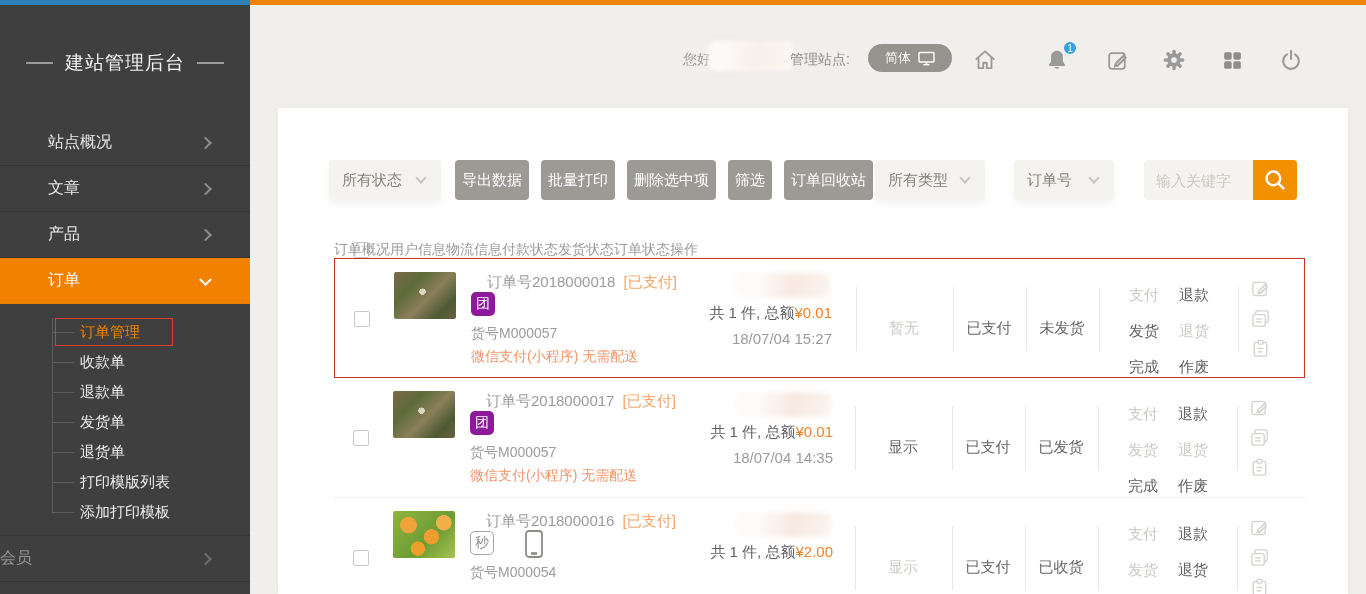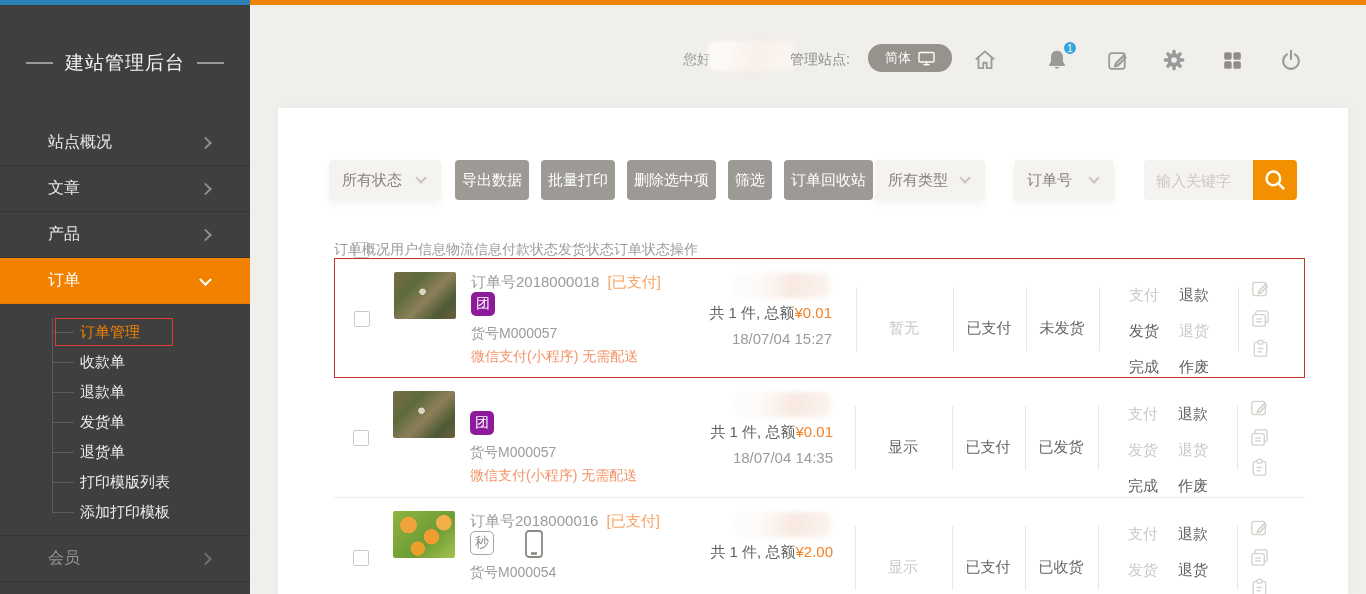--- a/index.html
+++ b/index.html
@@ -24,21 +24,21 @@
   .chev.down  { border-color:#fff; transform:translateY(-65%) rotate(45deg); }
 
   .submenu { position:relative; padding-top:13px; height:231px; }
   .tree-line { position:absolute; left:52px; top:14px; height:196px; width:1px; background:#5c5c5c; }
   .sub-item { position:relative; height:30px; display:flex; align-items:center; padding-left:80px;
               color:#ededed; font-size:15px; cursor:pointer; }
   .sub-item::before { content:""; position:absolute; left:52px; top:50%; width:22px; height:1px; background:#5c5c5c; }
   .sub-item.current { color:#f28100; }
   .sub-item.current::after { content:""; position:absolute; left:55px; top:1px; width:116px; height:26px;
               border:1px solid #e03e2d; }
-  .member-item { height:47px; display:flex; align-items:center; padding-left:48px; position:relative;
+  .member-item { height:47px; display:flex; align-items:center; position:relative;
               color:#959595; font-size:16px; border-top:1px solid #353535; border-bottom:1px solid #353535; cursor:pointer; }
   .member-item .chev { border-color:#6e6e6e; }
 
   
   .header { position:absolute; left:250px; top:5px; width:1116px; height:103px; }
   .header > * { position:absolute; }
   .greet { left:433px; top:46px; font-size:14px; color:#9a9a9a; }
   .name-blob { left:458px; top:36px; width:86px; height:30px; border-radius:8px;
                background:linear-gradient(100deg,#fcfaf8 20%,#f8efe9 55%,#fbf7f3); filter:blur(2px); }
   .manage-label { left:540px; top:46px; font-size:14px; color:#8c8c8c; }
@@ -88,21 +88,21 @@
   .thumb { left:59px; top:13px; width:62px; height:47px; border-radius:2px; }
   .t-forest-photo { background:
       radial-gradient(circle at 46% 42%, #dcd5c4 0 7%, transparent 8%),
       linear-gradient(135deg,#7a6a4a 0%,#5d6b3a 30%,#8c7f5a 55%,#4c5a33 80%,#6e5f41 100%); }
   .t-oranges-photo { background:
       radial-gradient(circle at 25% 30%, #f0a33a 0 14%, transparent 15%),
       radial-gradient(circle at 62% 55%, #ef9d2f 0 16%, transparent 17%),
       radial-gradient(circle at 82% 25%, #f3b04a 0 12%, transparent 13%),
       radial-gradient(circle at 40% 80%, #eda029 0 13%, transparent 14%),
       linear-gradient(135deg,#8fb43e,#6d9c35 60%,#a7c24e); }
-  .order-line { left:136px; top:14px; font-size:15px; color:#9b9b9b; white-space:nowrap; }
+  .order-line { left:152px; top:14px; font-size:15px; color:#9b9b9b; white-space:nowrap; }
   .order-line .paytag { color:#f6a366; margin-left:4px; }
   .badge { left:136px; top:33px; width:24px; height:24px; border-radius:5px; display:flex;
            align-items:center; justify-content:center; font-size:14px; }
   .badge.purple { background:#8d1a9b; color:#fff; }
   .badge.outline { background:#fff; color:#8d8a85; border:1px solid #a7a49f; }
   .phone-ic { left:190px; top:31px; }
   .sku-line { left:136px; top:66px; font-size:14px; color:#9b9b9b; }
   .pay-line { left:136px; top:89px; font-size:14px; color:#f29468; white-space:nowrap; }
   .pay-line .ship-note { }
   .ucol { right:472px; top:0; width:230px; text-align:right; }
@@ -329,20 +329,24 @@
             <rect x="4.5" y="4.5" width="13" height="14.5" rx="2"></rect>
             <rect x="8.5" y="2.5" width="5" height="4" rx="1" fill="#fff"></rect>
             <line x1="8" y1="11" x2="14" y2="11"></line>
             <line x1="8" y1="14.5" x2="12.5" y2="14.5"></line>
           </svg>
     </div>
   </div>
       <div class="row">
     <span class="cb"></span>
     <div class="thumb t-forest-photo"></div>
+    <div class="order-line">
+      <span>订单号2018000017</span>
+      <span class="paytag">[已支付]</span>
+    </div>
     <span class="badge purple">团</span>
 
     <div class="sku-line">货号M000057</div>
     <div class="pay-line">
       <span>微信支付(小程序)</span>
       <span class="ship-note">无需配送</span>
     </div>
     <div class="ucol">
       <div class="blur-blob"></div>
       <div class="qty-line">

